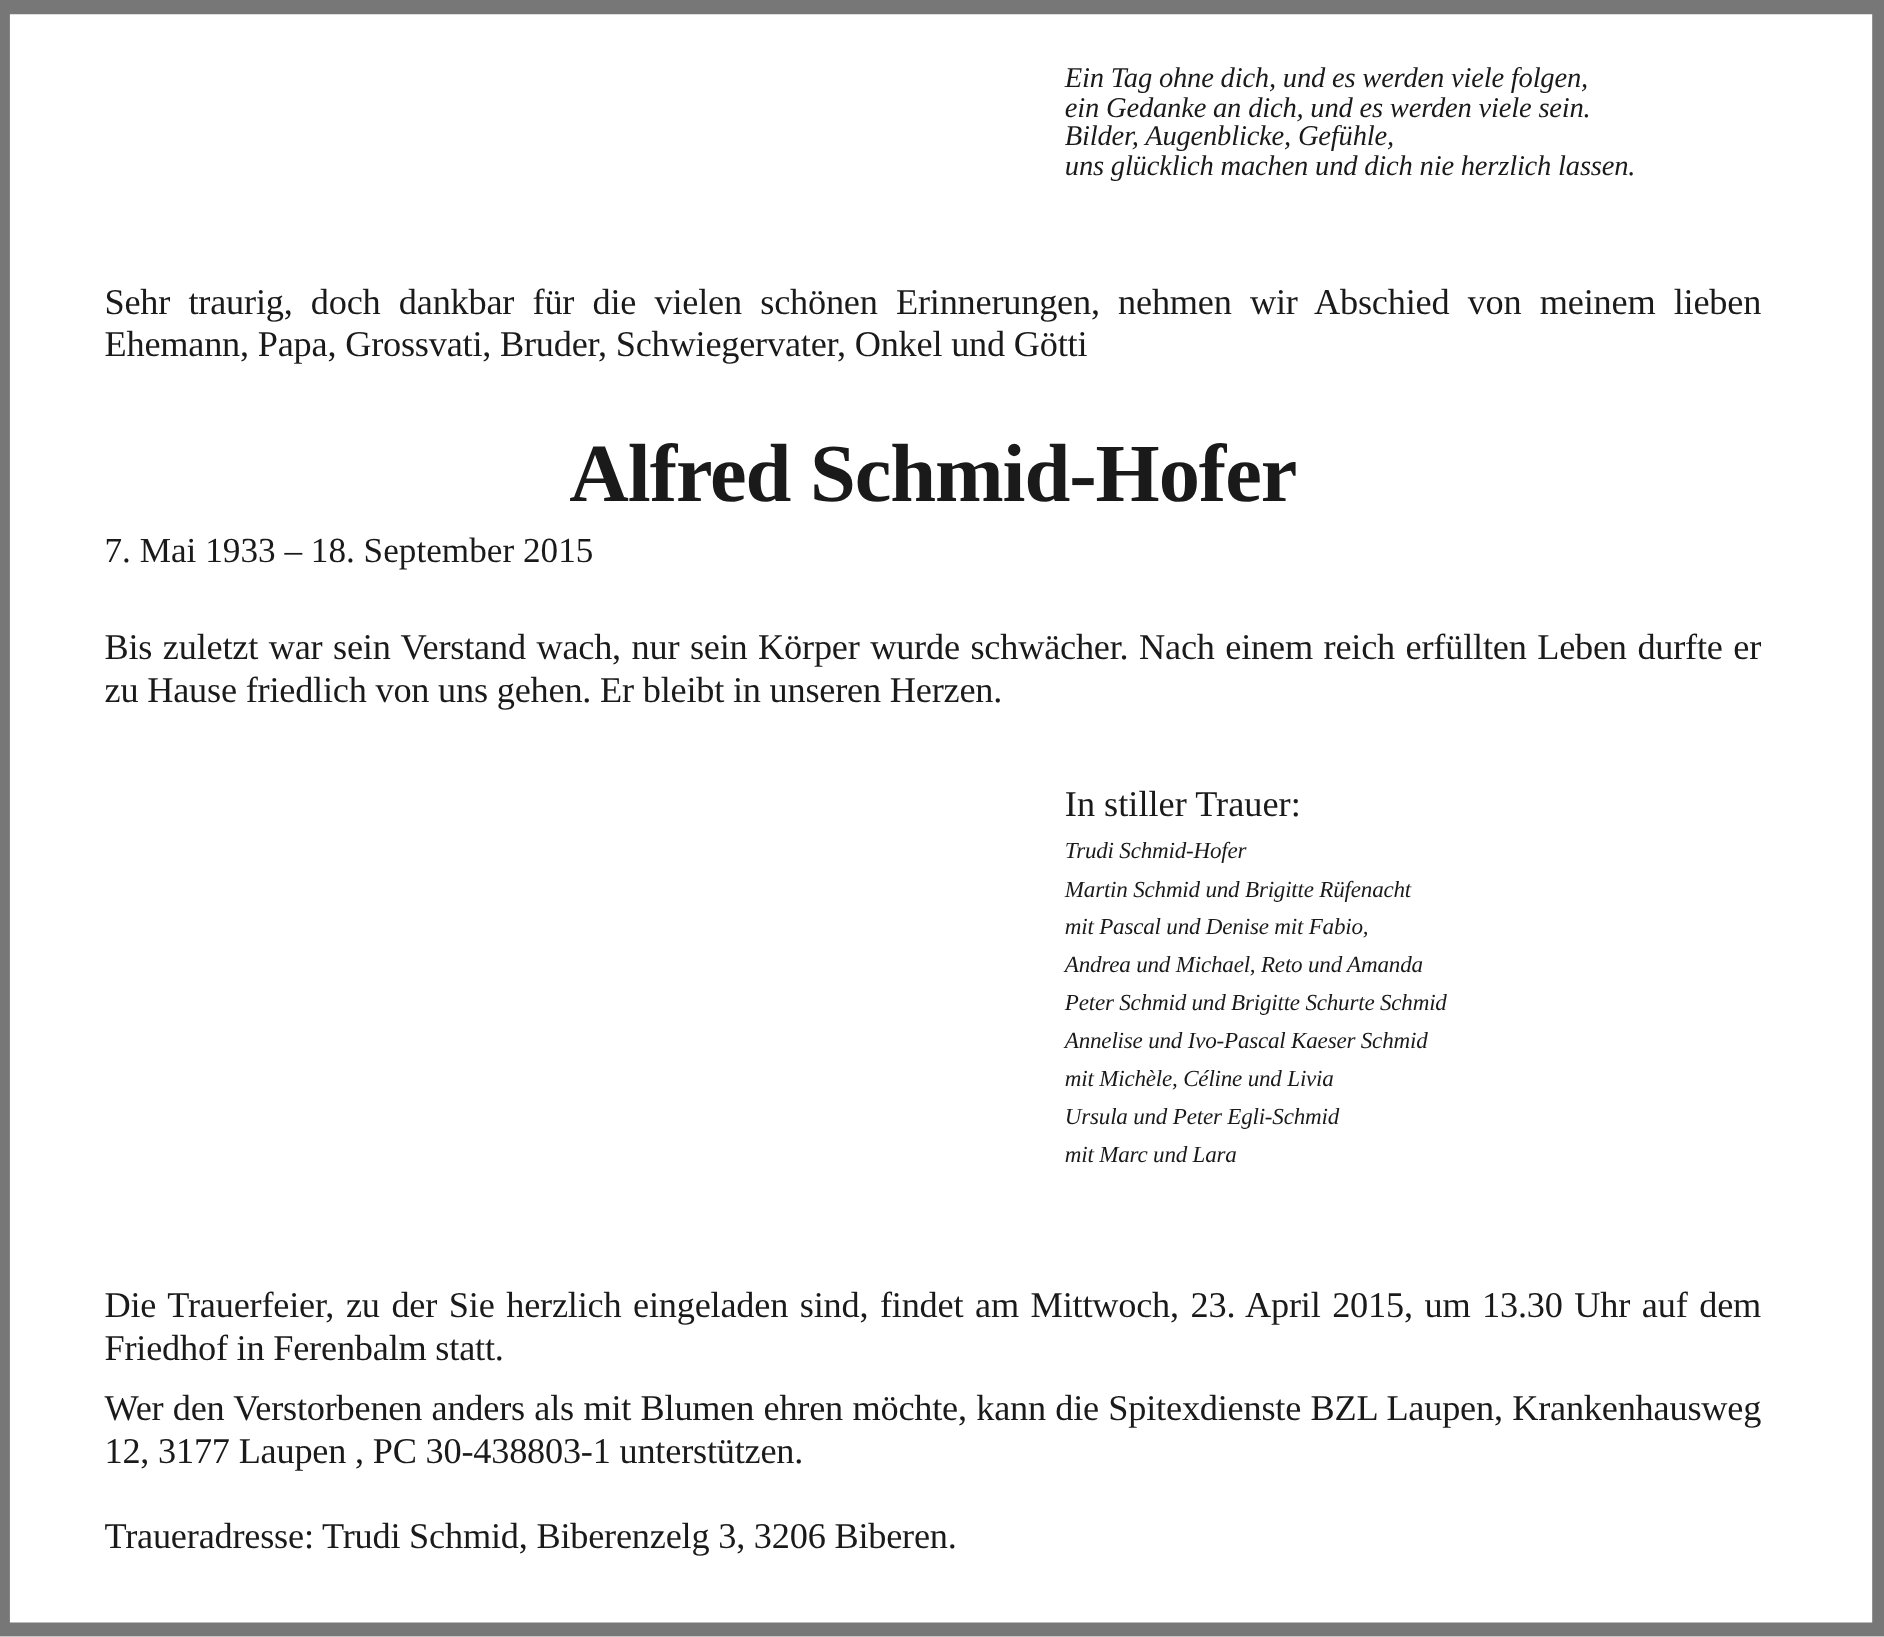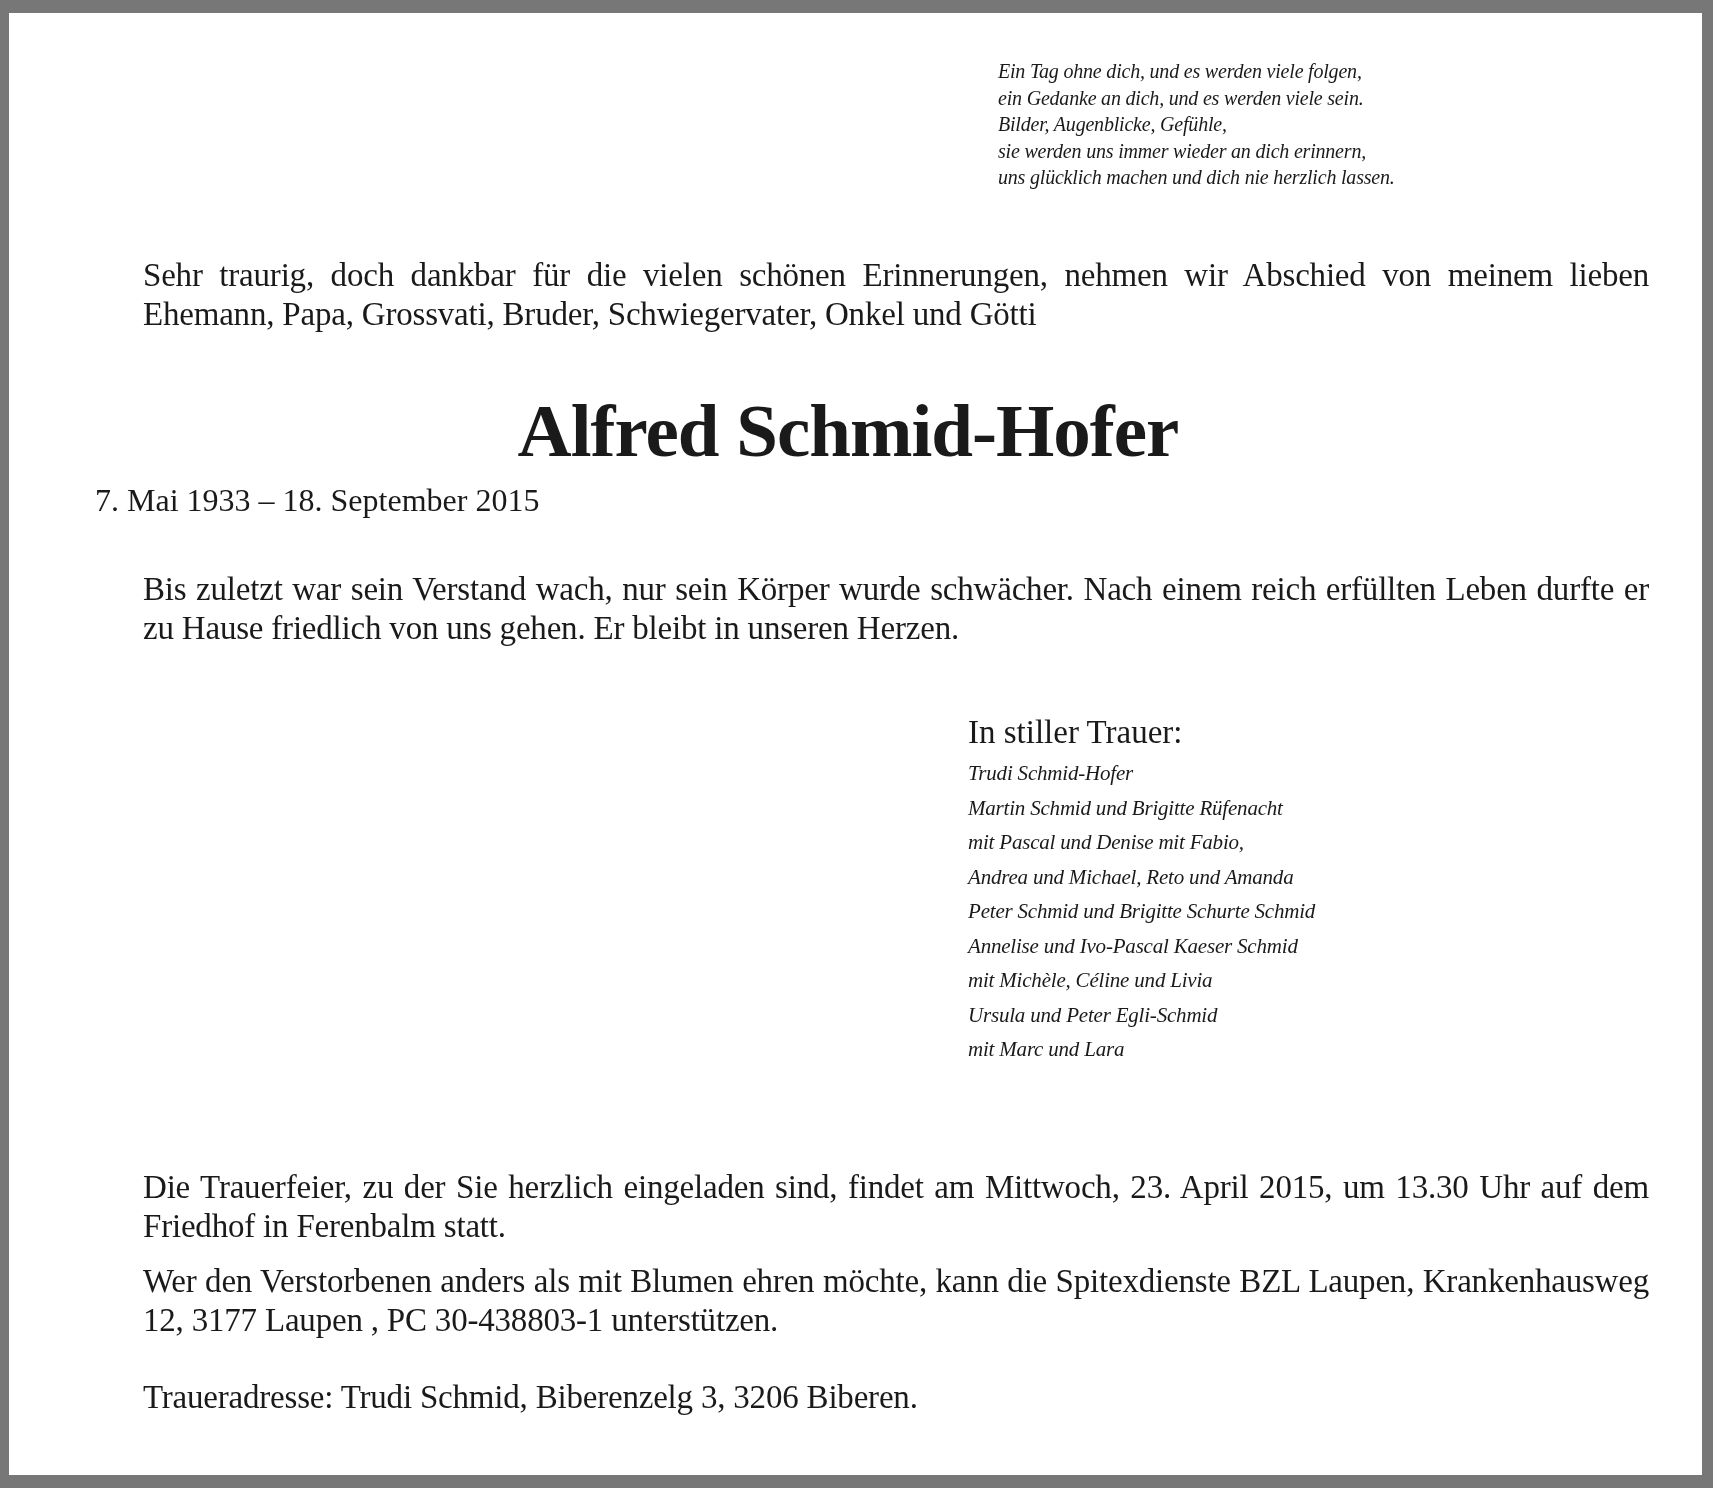--- a/index.html
+++ b/index.html
@@ -30,36 +30,34 @@
     border-width: 13px 11px 13px 9px;
     pointer-events: none;
     box-sizing: border-box;
   }
   
   .poem {
     position: absolute;
     left: 968px;
     top: 58px;
     font-style: italic;
-    font-size: 20px;
+    font-size: 26px;
     line-height: 26.5px;
     letter-spacing: -0.2px;
     white-space: nowrap;
-    margin-left: 30px;
   }
   
   .para {
     position: absolute;
     left: 95px;
     width: 1506px;
     font-size: 33px;
     line-height: 39px;
     text-align: justify;
     letter-spacing: -0.2px;
-    margin-left: 48px;
   }
   .para-intro     { top: 256px; }
   .para-body      { top: 570px; }
   .para-funeral   { top: 1168px; }
   .para-donations { top: 1262px; }
   .para-address   { top: 1378px; text-align: left; }
 
   
   .deceased-name {
     position: absolute;
@@ -105,21 +103,20 @@
 <body>
 
 <div class="page">
 
   <div class="frame"></div>
 
   <div class="poem">
     <div class="poem-line">Ein Tag ohne dich, und es werden viele folgen,</div>
     <div class="poem-line">ein Gedanke an dich, und es werden viele sein.</div>
     <div class="poem-line">Bilder, Augenblicke, Gefühle,</div>
-    <div class="poem-line">sie werden uns immer wieder an dich erinnern,</div>
     <div class="poem-line">uns glücklich machen und dich nie herzlich lassen.</div>
   </div>
 
   <div class="para para-intro">Sehr traurig, doch dankbar für die vielen schönen Erinnerungen, nehmen wir Abschied von meinem lieben Ehemann, Papa, Grossvati, Bruder, Schwiegervater, Onkel und Götti</div>
 
   <div class="deceased-name">Alfred Schmid-Hofer</div>
 
   <div class="life-dates">7. Mai 1933 – 18. September 2015</div>
 
   <div class="para para-body">Bis zuletzt war sein Verstand wach, nur sein Körper wurde schwächer. Nach einem reich erfüllten Leben durfte er zu Hause friedlich von uns gehen. Er bleibt in unseren Herzen.</div>

